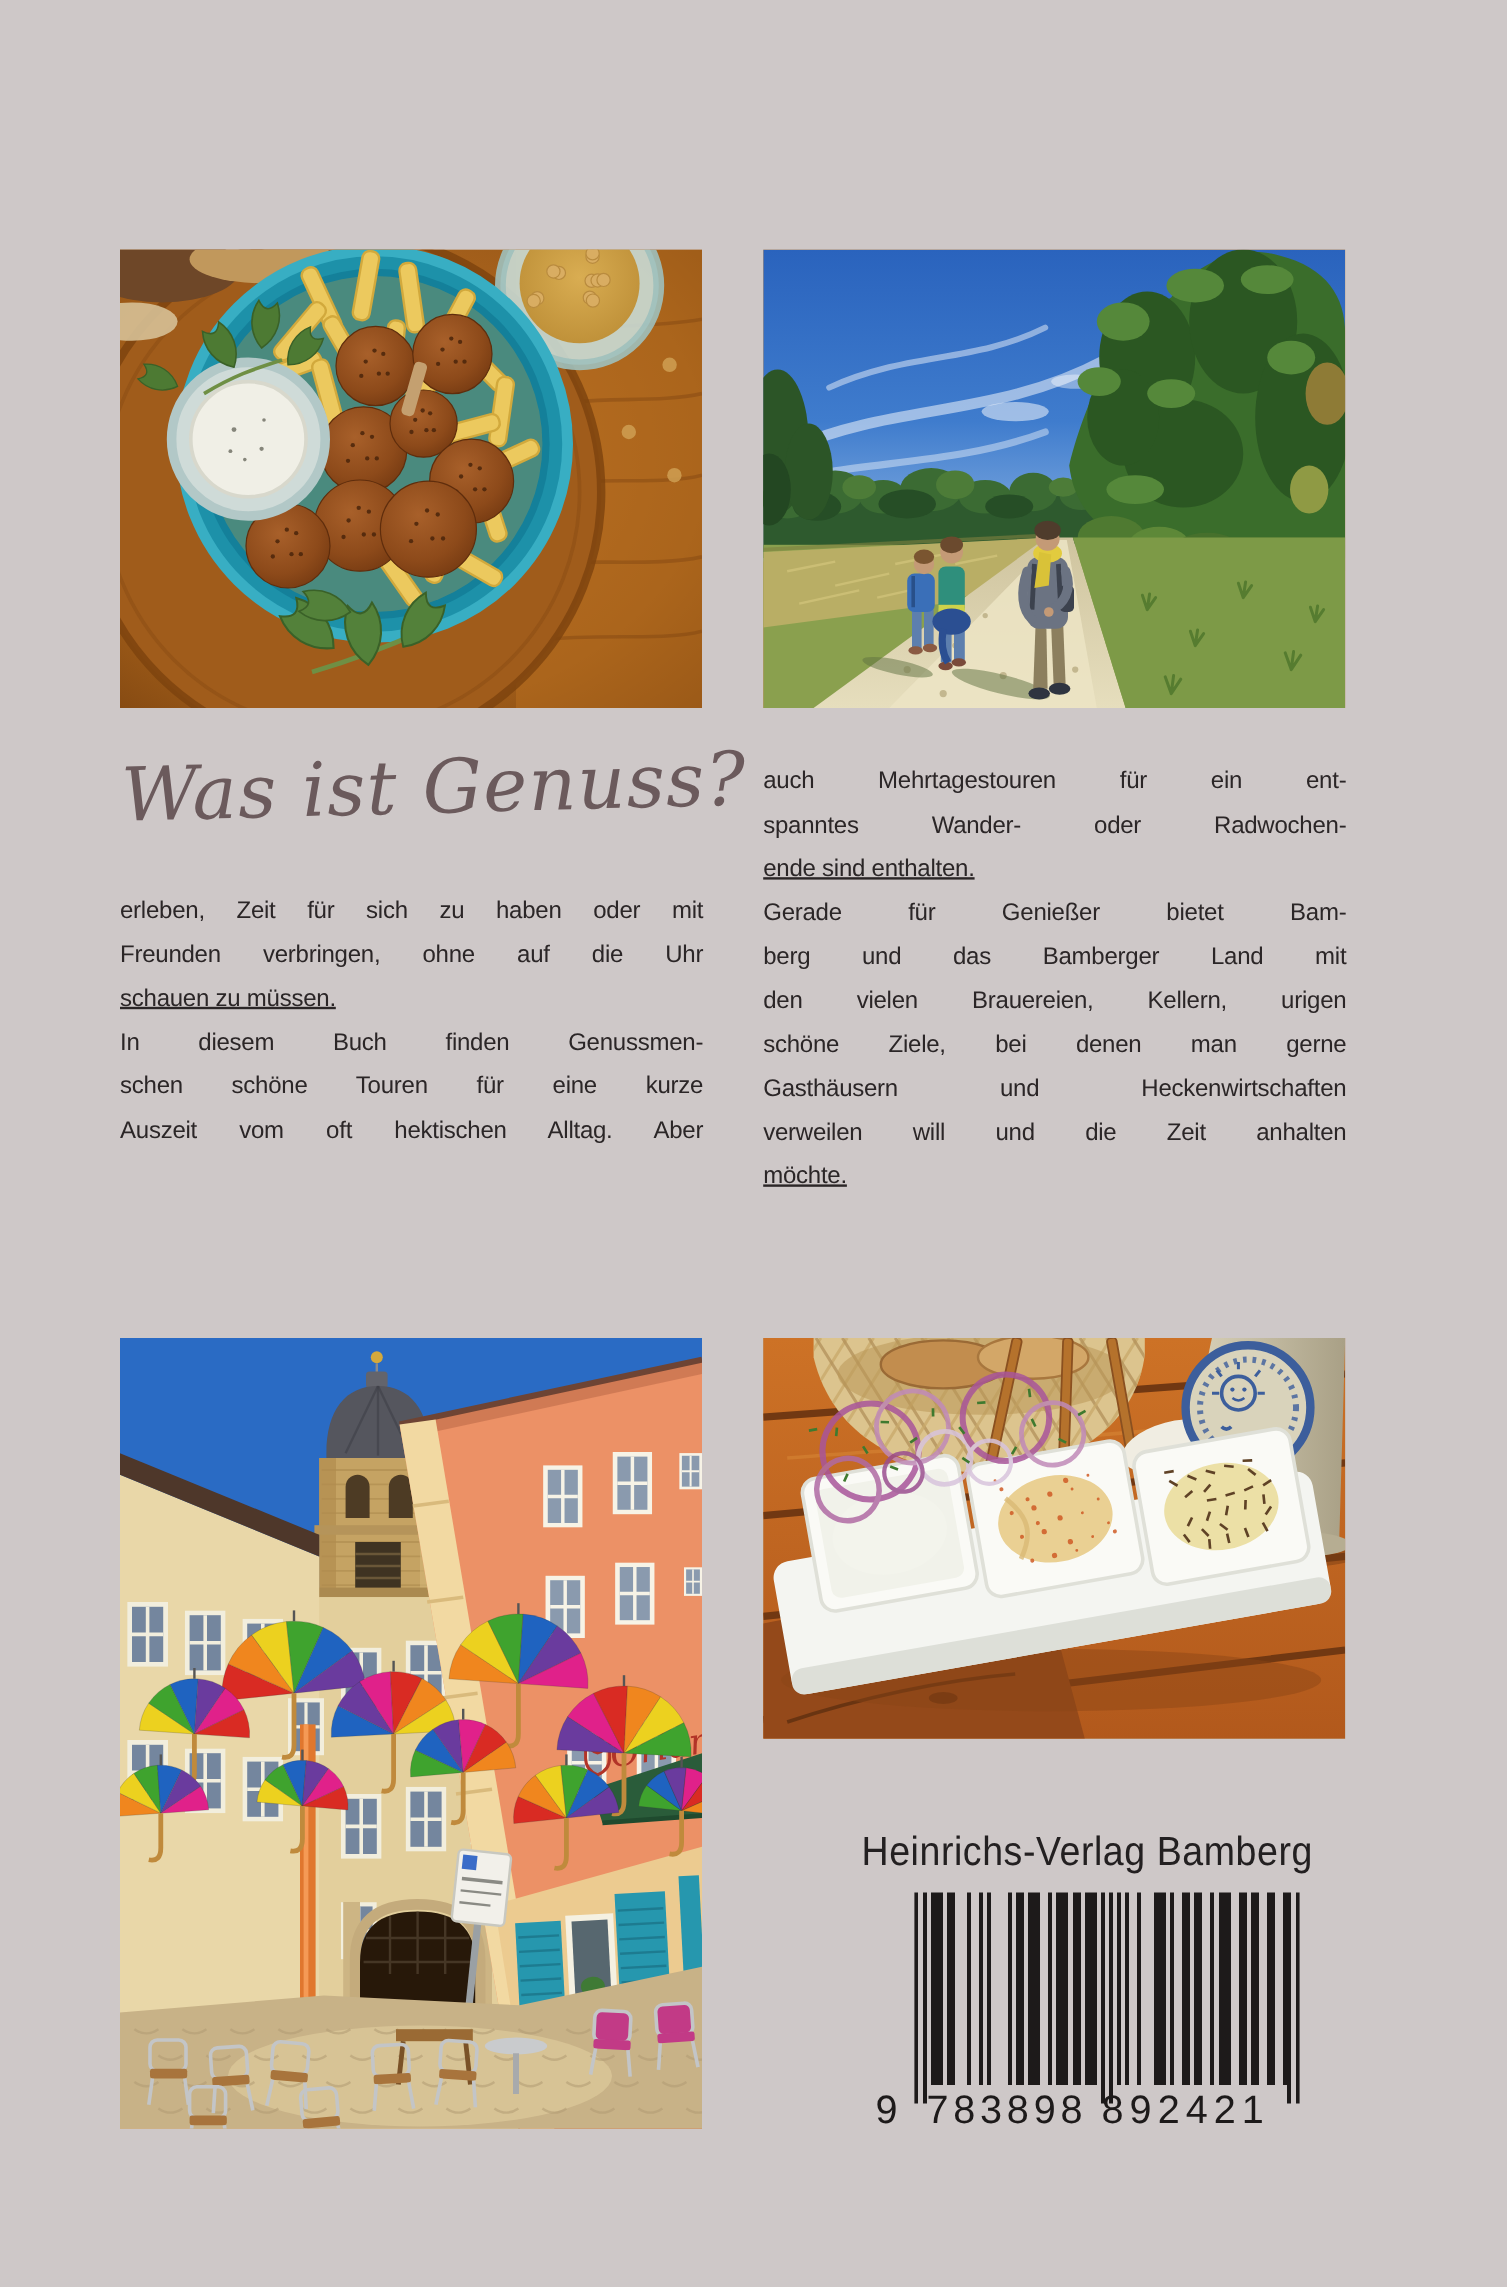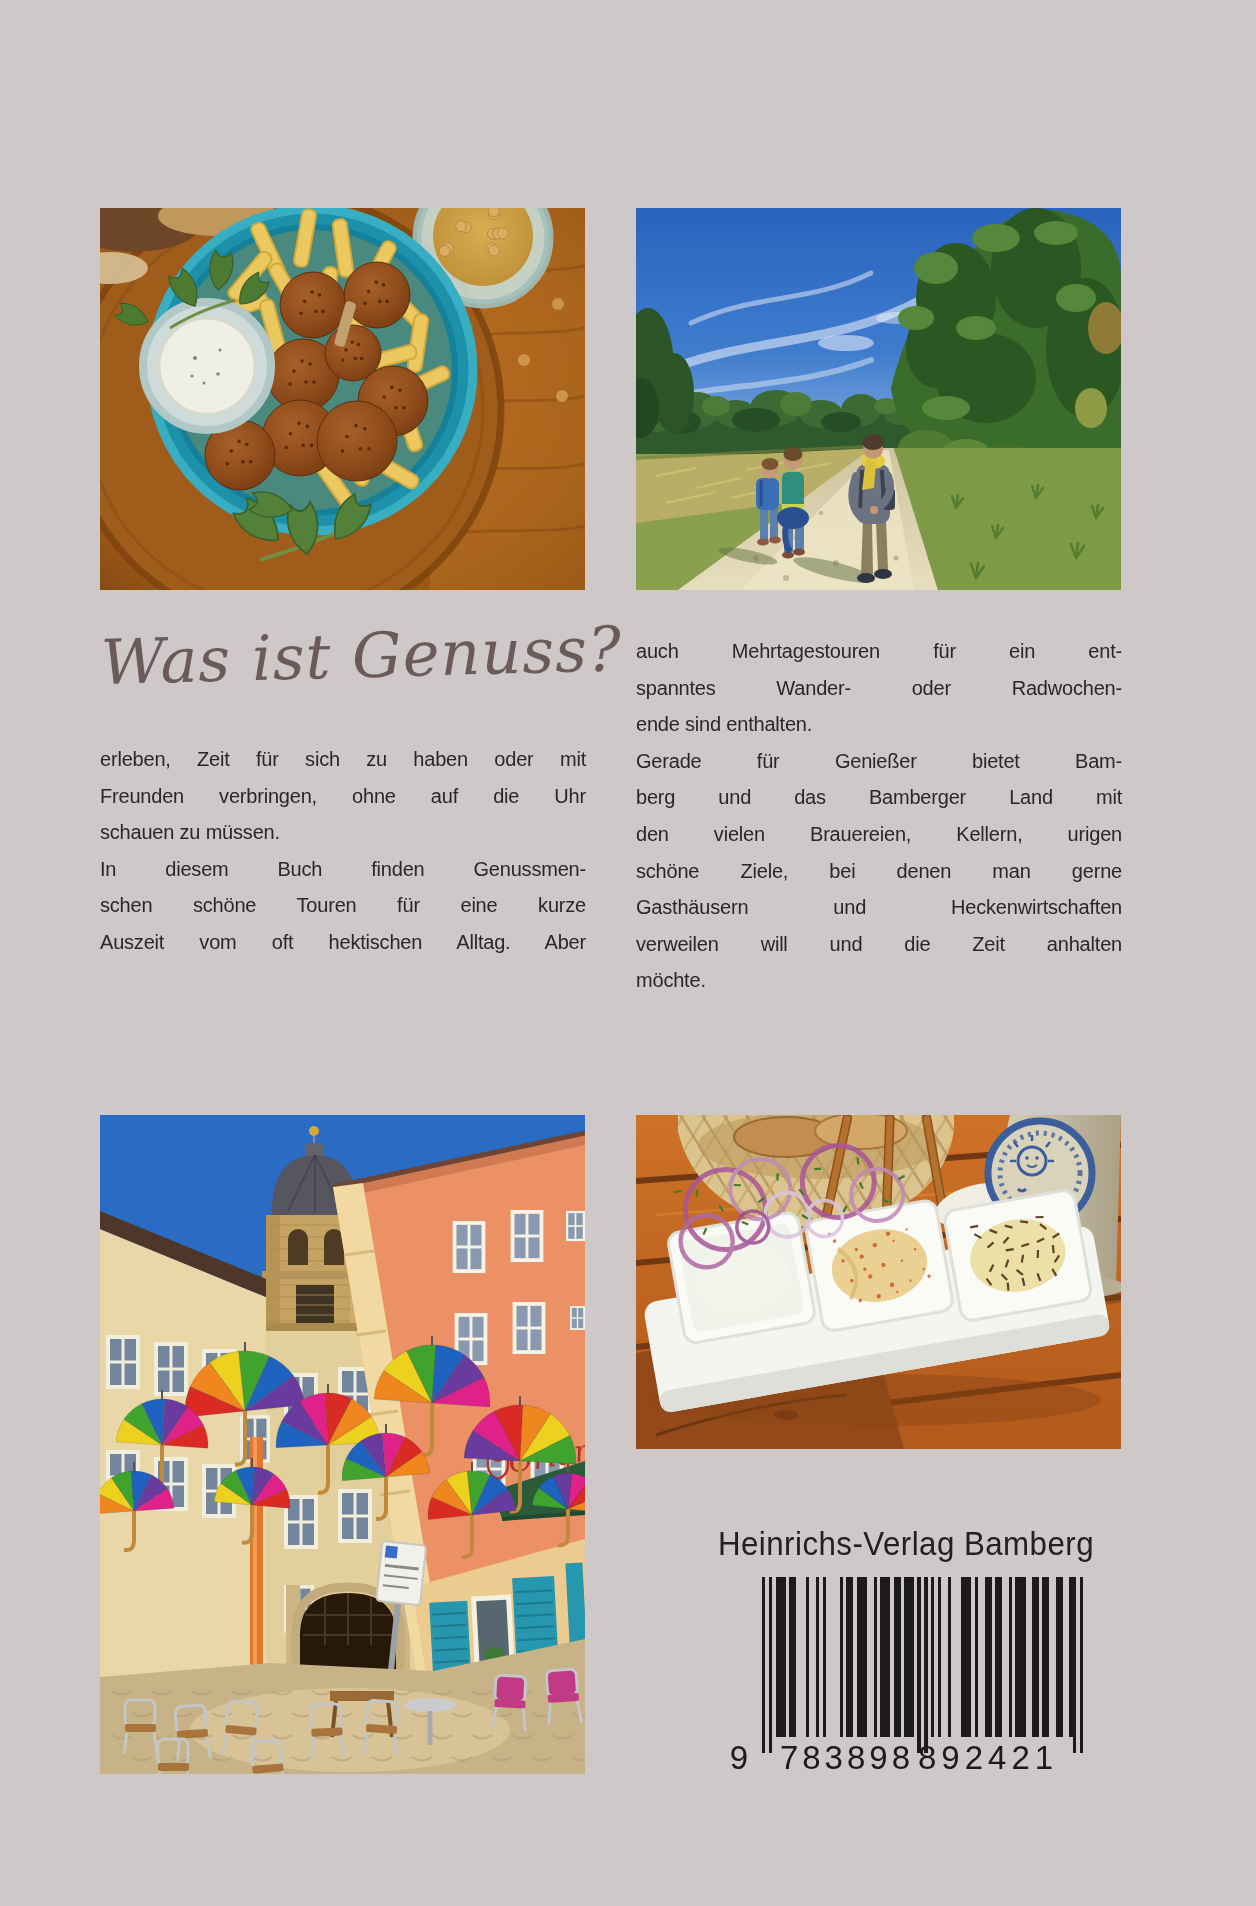--- a/index.html
+++ b/index.html
@@ -12,28 +12,28 @@
   #photo3{left:100px;top:1115px;width:485px;height:659px;}
   #photo4{left:636px;top:1115px;width:485px;height:334px;}
   #title{position:absolute;left:102px;top:626px;width:540px;white-space:nowrap;
          font-family:"DejaVu Serif",serif;font-style:italic;font-size:62px;color:#6b5a5c;
          transform:rotate(-1.5deg);transform-origin:0 100%;letter-spacing:1px;}
   .col{position:absolute;width:486px;color:#2b2627;}
   #leftcol{left:100px;top:741px;}
   #rightcol{left:636px;top:633px;}
   .tline{font-size:20px;line-height:36.6px;height:36.6px;text-align:justify;text-align-last:justify;
          letter-spacing:-0.2px;}
-  .tline.end{text-align-last:left;}
+  .tline.end{text-align-last:left;text-decoration:underline;}
   #publisher{position:absolute;left:656px;top:1524px;width:500px;text-align:center;font-size:34px;
              color:#232021;transform:scaleX(.92);letter-spacing:.5px;}
   #barcode{position:absolute;left:762px;top:1577px;width:321px;height:176px;}
   #barcode svg{display:block;width:100%;height:100%;shape-rendering:crispEdges;}
   .bcnum{position:absolute;top:1739px;font-size:33px;color:#1d1a1a;}
   #bc9{left:702px;width:46px;text-align:right;}
-  #bcL{left:772px;width:142px;text-align:right;letter-spacing:4px;}
+  #bcL{left:772px;width:142px;text-align:left;letter-spacing:4px;}
   #bcR{left:918px;width:152px;text-align:left;letter-spacing:5px;}
 </style>
 </head>
 <body>
 
 <div id="page">
 
   <div id="photo1" class="photo">
     <svg viewBox="0 0 485 382" preserveAspectRatio="none">
       <defs>

